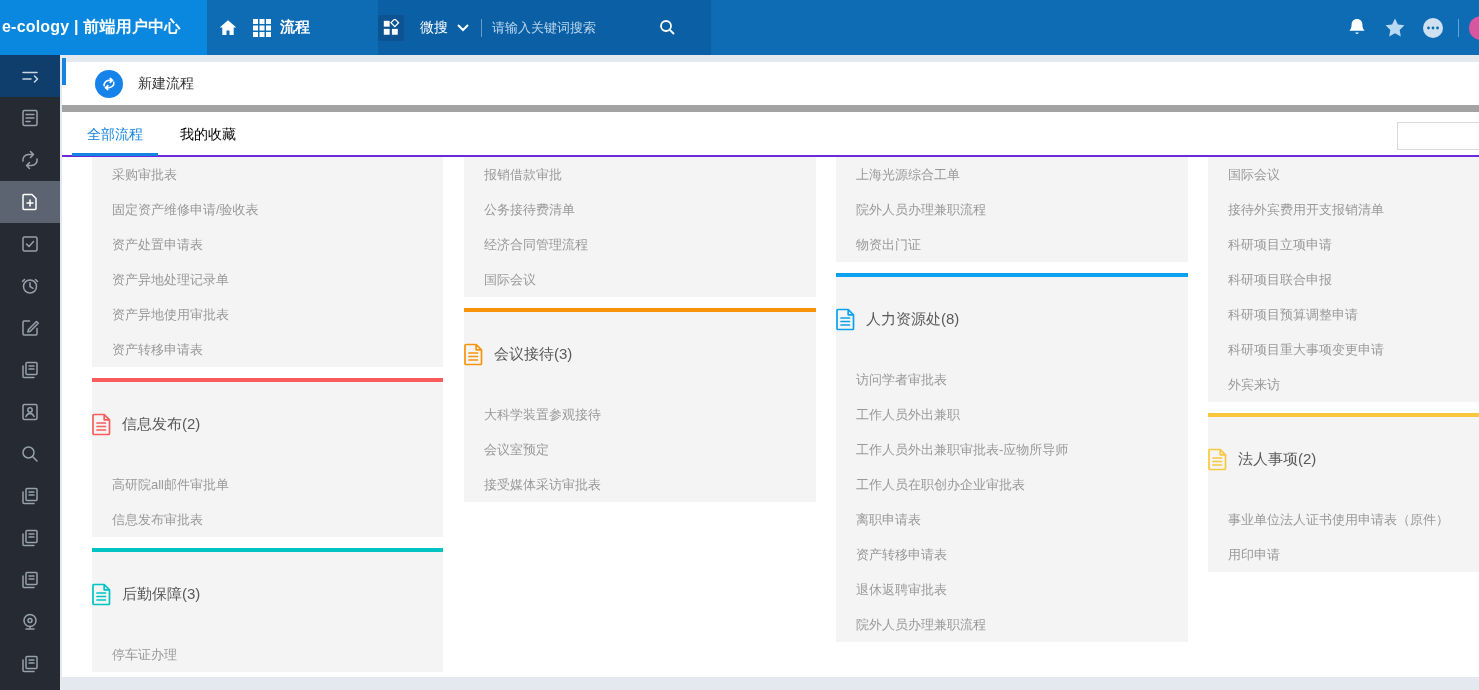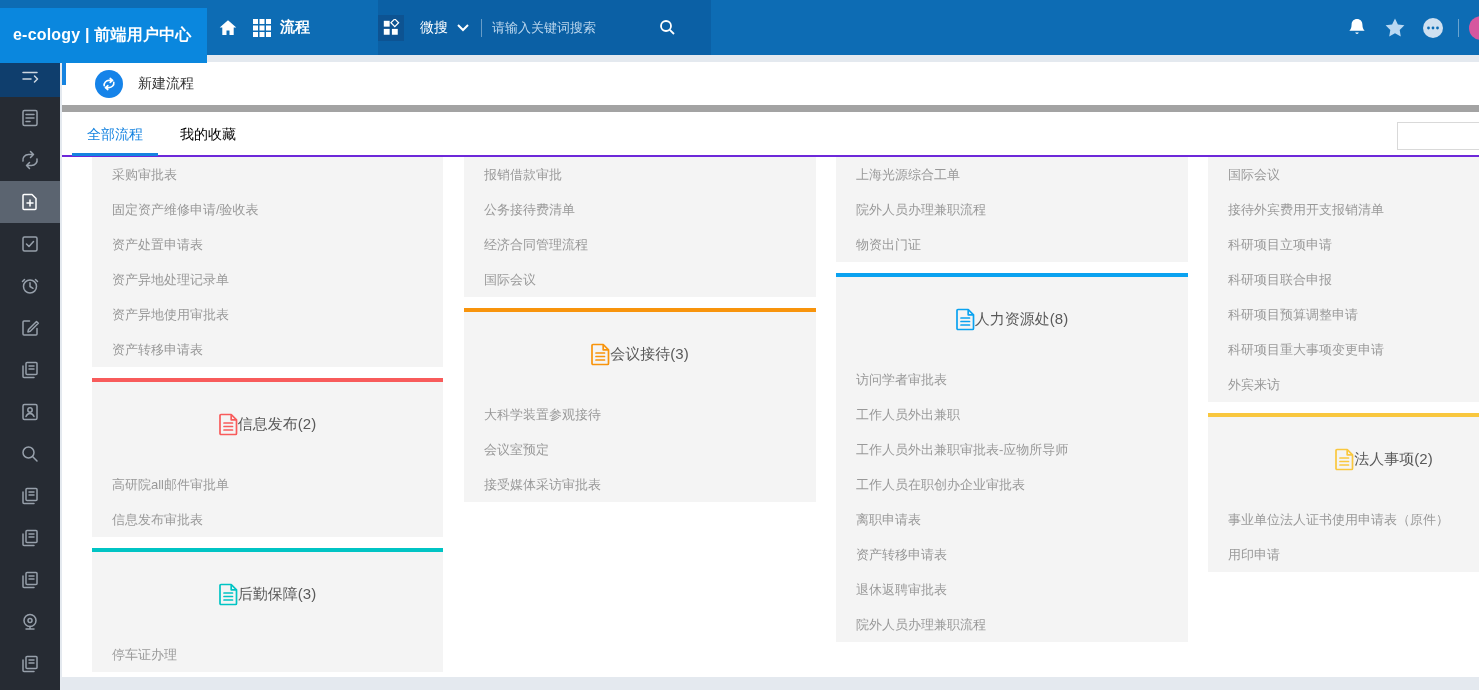--- a/index.html
+++ b/index.html
@@ -1,22 +1,22 @@
 <!DOCTYPE html>
 <html><head>
 <meta charset="utf-8">
 <style>
   * { margin:0; padding:0; box-sizing:border-box; }
   html,body { width:1479px; height:690px; overflow:hidden; }
   body { background:#e4e9ef; font-family:"Liberation Sans","DejaVu Sans",sans-serif; position:relative; }
 
   
   .topbar { position:absolute; left:0; top:0; width:1479px; height:55px; background:#0d6cb4; z-index:30; }
-  .logo-block { position:absolute; left:0; top:8px; width:207px; height:55px; background:#0a87de; color:#fff;
-                display:flex; align-items:center; padding-left:13px; font-size:16px; font-weight:600; letter-spacing:.2px; }
+  .logo-block { position:absolute; left:0; top:0; width:207px; height:55px; background:#0a87de; color:#fff;
+                display:flex; align-items:center; padding-left:2px; font-size:16px; font-weight:600; letter-spacing:.2px; }
   .top-ic { position:absolute; top:0; height:55px; display:flex; align-items:center; justify-content:center; color:#fff; cursor:pointer; }
   .home-ic { left:214px; width:28px; }
   .grid-block { left:252px; display:flex; align-items:center; gap:8px; color:#fff; position:absolute; height:55px; cursor:pointer; }
   .grid-label { font-size:15px; font-weight:600; }
   .search-group { position:absolute; left:378px; top:0; width:333px; height:55px; background:#0b60a5; display:flex; align-items:center; }
   .apps-box { width:26px; height:26px; background:#0d5392; margin-left:0; display:flex; align-items:center; justify-content:center; cursor:pointer; }
   .scope { color:#fff; font-size:14px; margin-left:16px; cursor:pointer; }
   .chev { margin-left:9px; cursor:pointer; display:flex; align-items:center; }
   .vdiv { width:1px; height:18px; background:rgba(255,255,255,.38); margin:0 10px 0 12px; }
   .top-search-input { background:transparent; border:none; outline:none; color:#fff; font-size:13px; width:165px; font-family:inherit; }
@@ -49,21 +49,21 @@
 
   
   .content { position:absolute; left:62px; top:157px; width:1417px; height:520px; background:#fff; overflow:hidden; }
   .column { position:absolute; top:0; }
   .col-0 { left:30px;  width:351px; }
   .col-1 { left:402px; width:352px; }
   .col-2 { left:774px; width:352px; }
   .col-3 { left:1146px; width:352px; }
   .card { background:#f4f4f4; margin-bottom:11px; }
   .accent { height:4px; }
-  .card-header { height:85px; display:flex; align-items:center; justify-content:center; cursor:pointer; }
+  .card-header { height:85px; display:flex; align-items:center; gap:11px; cursor:pointer; }
   .card-title { font-size:15px; color:#595959; }
   .item { height:35px; line-height:35px; padding-left:20px; font-size:13px; color:#999; cursor:pointer;
           white-space:nowrap; overflow:hidden; }
 </style>
 </head>
 <body>
 
 <div class="topbar">
   <div class="logo-block">
     <span>e-cology | 前端用户中心</span>

